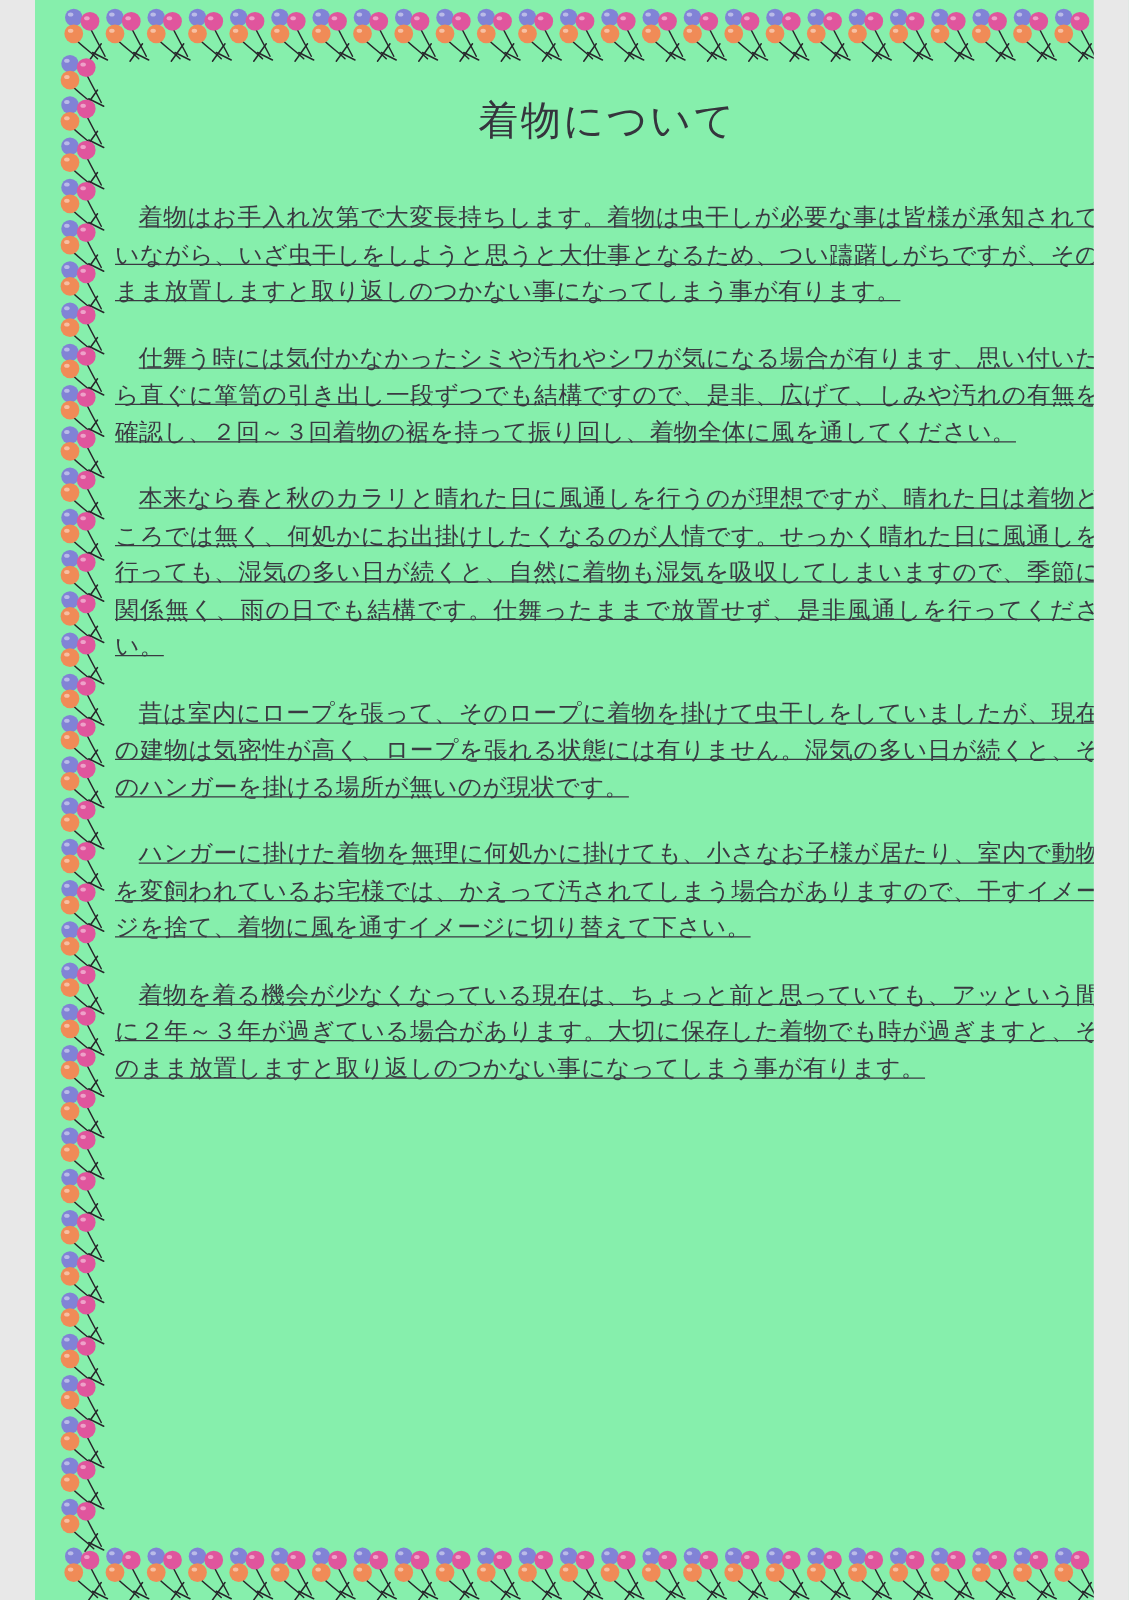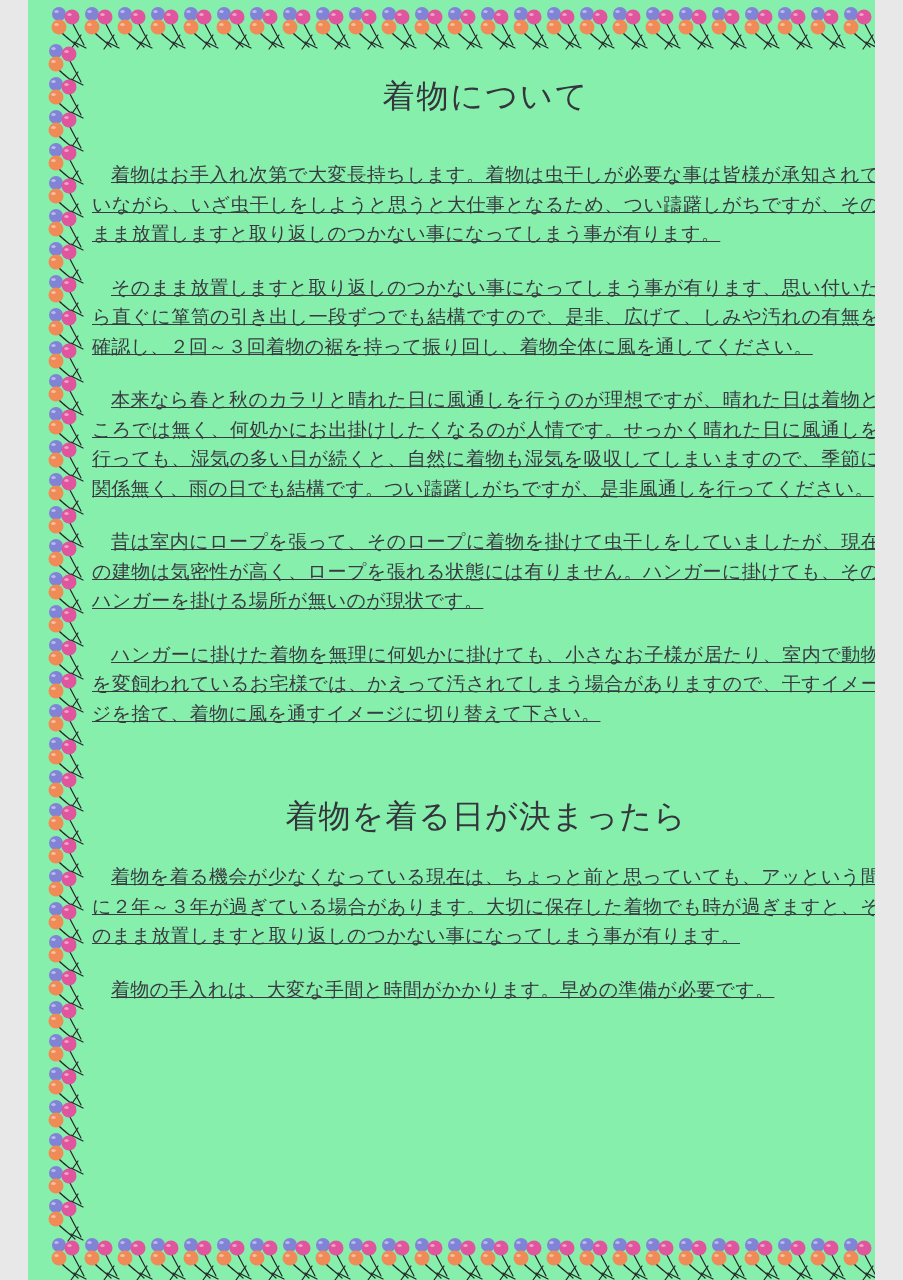--- a/index.html
+++ b/index.html
@@ -2044,24 +2044,22 @@
           <ellipse cx="21.5" cy="9.5" rx="2.2" ry="1.6" fill="#ffffff" opacity="0.45"></ellipse>
           <ellipse cx="8.5" cy="19.5" rx="2.2" ry="1.6" fill="#ffffff" opacity="0.45"></ellipse>
         </svg>
       </div>
     </div>
 
   <div class="content">
     <h1>着物について</h1>
 
     <p class="lead">着物はお手入れ次第で大変長持ちします。着物は虫干しが必要な事は皆様が承知されていながら、いざ虫干しをしようと思うと大仕事となるため、つい躊躇しがちですが、そのまま放置しますと取り返しのつかない事になってしまう事が有ります。</p>
-    <p>そのまま放置しますと取り返しのつかない事になってしまう事が有ります、思い付いたら直ぐに箪笥の引き出し一段ずつでも結構ですので、是非、広げて、しみや汚れの有無を確認し、２回～３回着物の裾を持って振り回し、着物全体に風を通してください。</p>
-    <p>本来なら春と秋のカラリと晴れた日に風通しを行うのが理想ですが、晴れた日は着物どころでは無く、何処かにお出掛けしたくなるのが人情です。せっかく晴れた日に風通しを行っても、湿気の多い日が続くと、自然に着物も湿気を吸収してしまいますので、季節に関係無く、雨の日でも結構です。つい躊躇しがちですが、是非風通しを行ってください。</p>
-    <p>昔は室内にロープを張って、そのロープに着物を掛けて虫干しをしていましたが、現在の建物は気密性が高く、ロープを張れる状態には有りません。ハンガーに掛けても、そのハンガーを掛ける場所が無いのが現状です。</p>
+    <p>仕舞う時には気付かなかったシミや汚れやシワが気になる場合が有ります、思い付いたら直ぐに箪笥の引き出し一段ずつでも結構ですので、是非、広げて、しみや汚れの有無を確認し、２回～３回着物の裾を持って振り回し、着物全体に風を通してください。</p>
+    <p>本来なら春と秋のカラリと晴れた日に風通しを行うのが理想ですが、晴れた日は着物どころでは無く、何処かにお出掛けしたくなるのが人情です。せっかく晴れた日に風通しを行っても、湿気の多い日が続くと、自然に着物も湿気を吸収してしまいますので、季節に関係無く、雨の日でも結構です。仕舞ったままで放置せず、是非風通しを行ってください。</p>
+    <p>昔は室内にロープを張って、そのロープに着物を掛けて虫干しをしていましたが、現在の建物は気密性が高く、ロープを張れる状態には有りません。湿気の多い日が続くと、そのハンガーを掛ける場所が無いのが現状です。</p>
     <p>ハンガーに掛けた着物を無理に何処かに掛けても、小さなお子様が居たり、室内で動物を変飼われているお宅様では、かえって汚されてしまう場合がありますので、干すイメージを捨て、着物に風を通すイメージに切り替えて下さい。</p>
 
-    <h2>着物を着る日が決まったら</h2>
 
     <p>着物を着る機会が少なくなっている現在は、ちょっと前と思っていても、アッという間に２年～３年が過ぎている場合があります。大切に保存した着物でも時が過ぎますと、そのまま放置しますと取り返しのつかない事になってしまう事が有ります。</p>
-    <p>着物の手入れは、大変な手間と時間がかかります。早めの準備が必要です。</p>
   </div>
 
 </div>
 
 </body></html>

